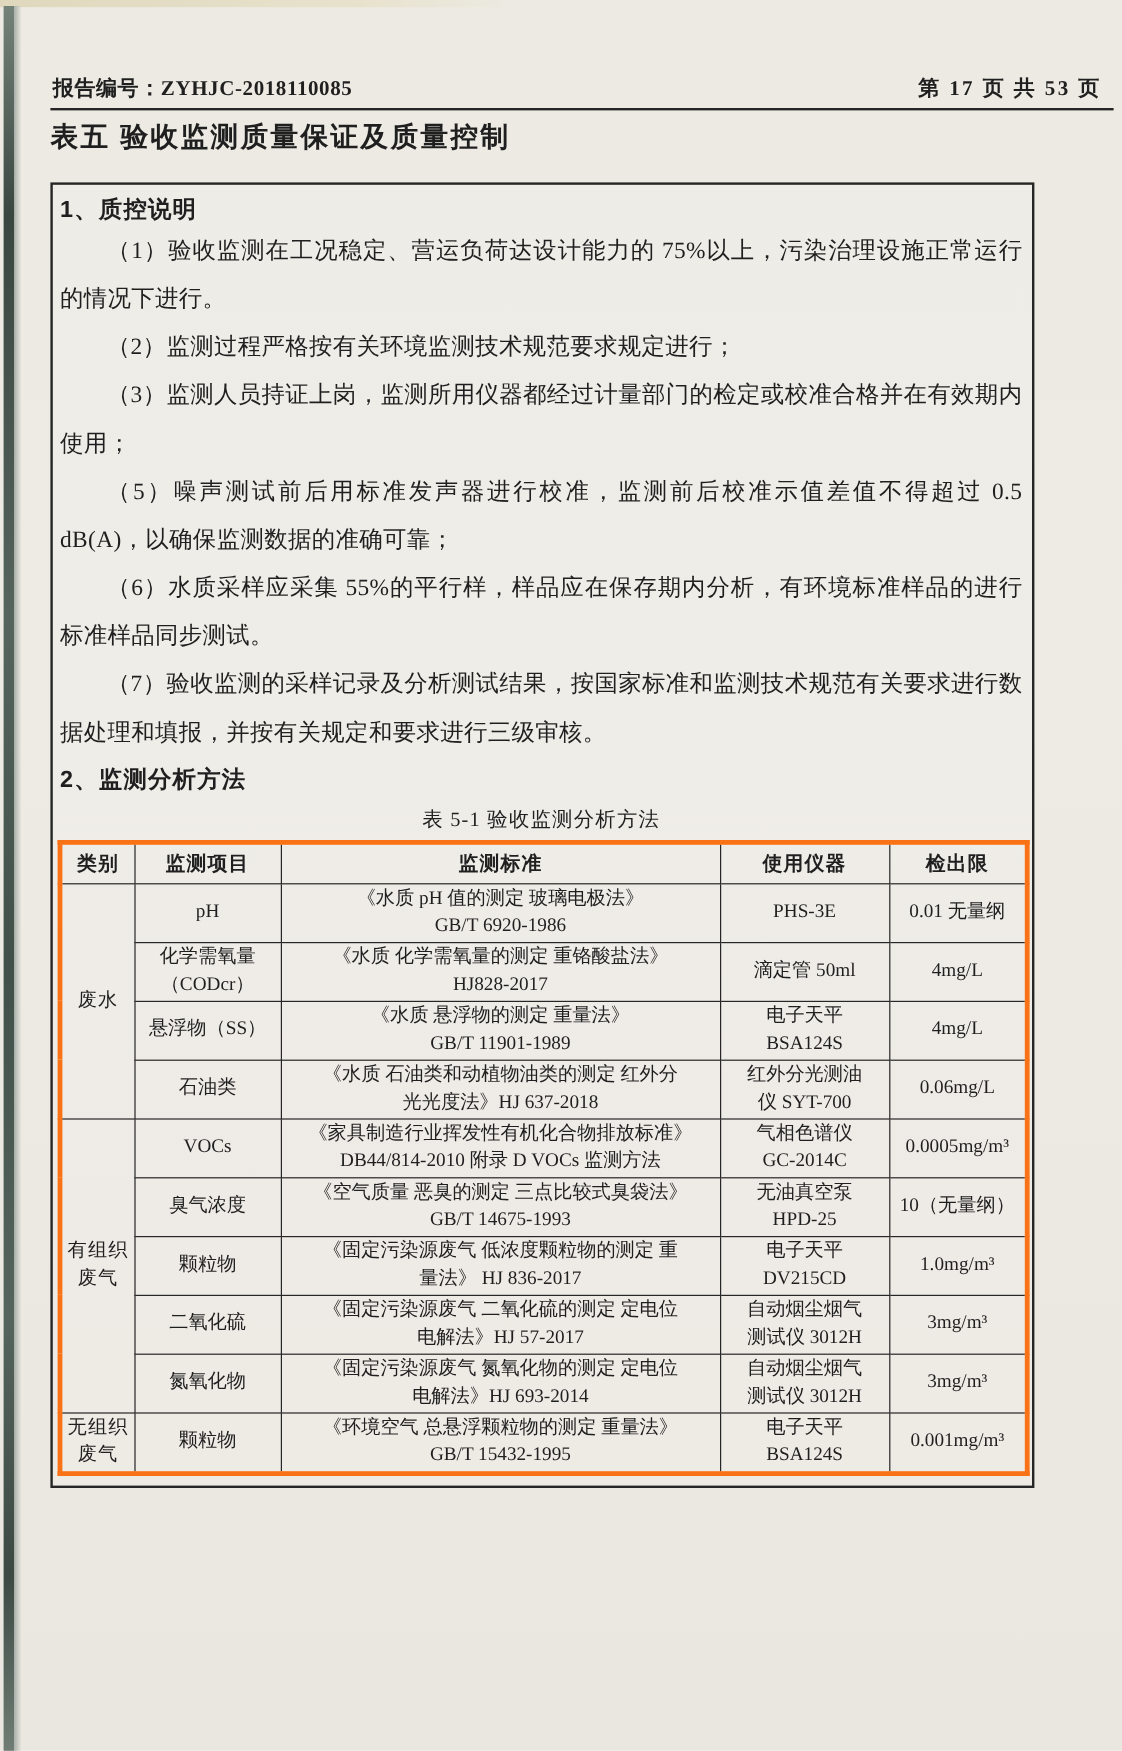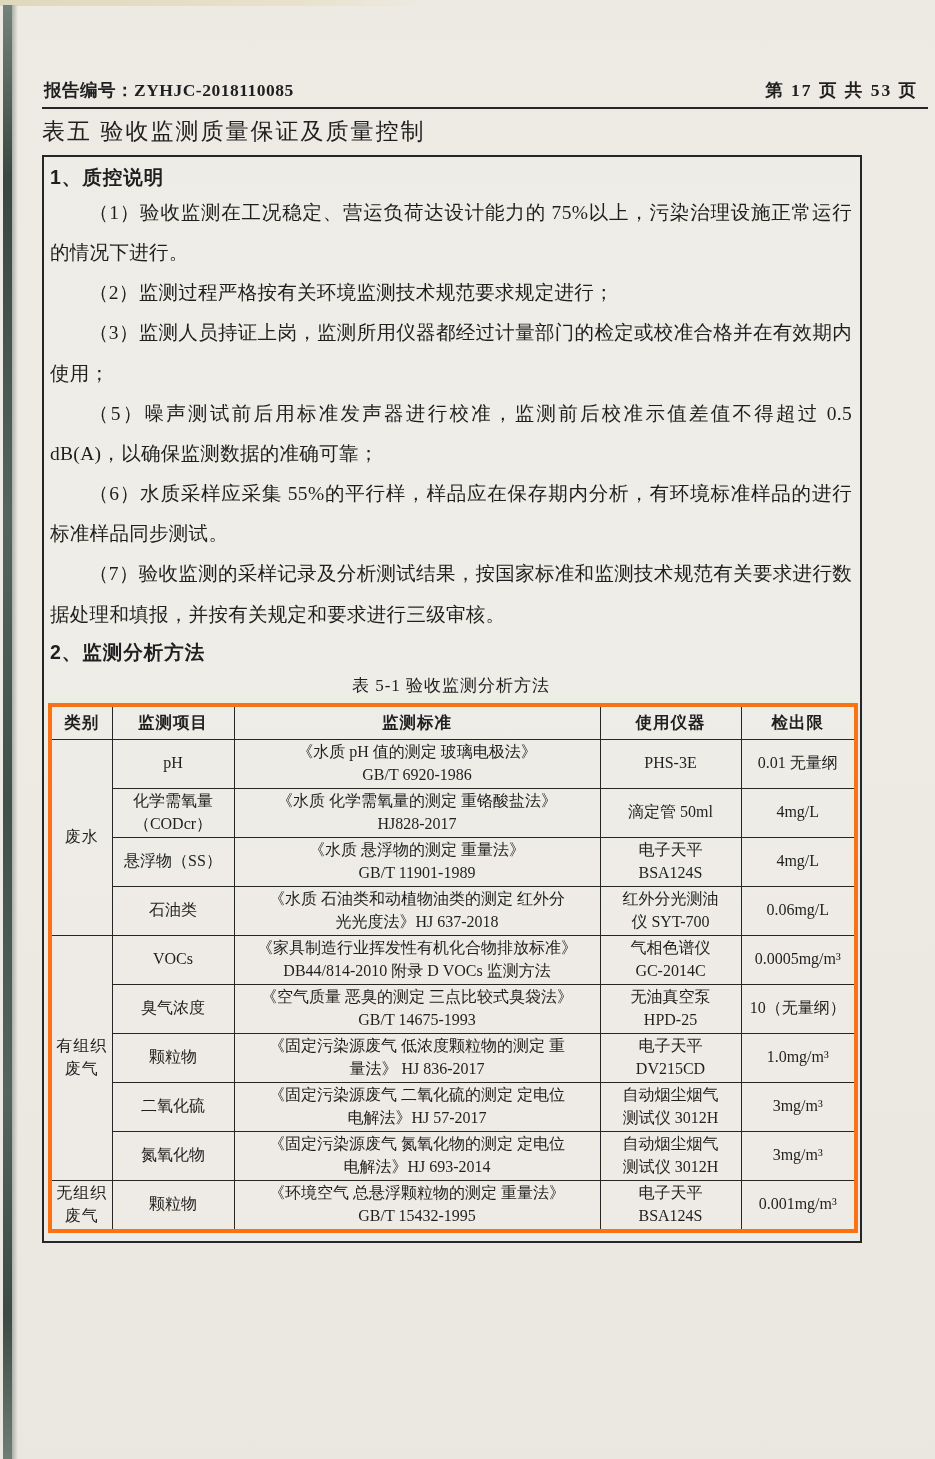--- a/index.html
+++ b/index.html
@@ -10,30 +10,30 @@
     color:#1f1f1f;
     -webkit-font-smoothing:antialiased;
   }
   
   .top-edge{position:absolute;top:0;left:0;width:430px;height:6px;background:linear-gradient(90deg,#e0d8bd,#e8e2cd 70%,rgba(232,226,205,0));}
   .left-edge{position:absolute;top:5px;left:3px;width:9px;height:1454px;
     background:linear-gradient(180deg,#75827a 0%,#3a4740 12%,#55645d 35%,#415049 55%,#55645d 75%,#3c4a43 90%,#707d75 100%);}
   .left-edge-soft{position:absolute;top:5px;left:12px;width:6px;height:1454px;
     background:linear-gradient(90deg,#aab1aa,rgba(236,233,226,0));}
 
-  .content{position:absolute;left:42px;top:78px;width:886px;}
+  .content{position:absolute;left:42px;top:61px;width:886px;}
 
   .doc-header{display:flex;justify-content:space-between;align-items:flex-end;
     border-bottom:2px solid #262626;padding:0 4px 5px 2px;font-size:17.5px;font-weight:bold;letter-spacing:.5px;}
   .doc-header .pageno{letter-spacing:2px;margin-right:6px;}
 
   .doc-title{margin-top:7px;font-family:"Liberation Sans","DejaVu Sans",sans-serif;
-    font-weight:normal;font-size:23px;letter-spacing:2px;}
+    font-weight:bold;font-size:23px;letter-spacing:2px;}
 
-  .outer-box{margin-top:8px;width:802px;border:2px solid #262626;padding:5px 8px 8px 6px;background:rgba(244,242,237,.35);}
+  .outer-box{margin-top:22px;width:802px;border:2px solid #262626;padding:5px 8px 8px 6px;background:rgba(244,242,237,.35);}
 
   .sec-heading{font-family:"Liberation Sans","DejaVu Sans",sans-serif;font-weight:bold;font-size:19.5px;letter-spacing:1px;margin:2px 0 2px 0;}
 
   .qc-paragraphs p{margin:0;font-size:19.5px;line-height:2.06;text-align:justify;text-indent:2em;letter-spacing:.3px;}
 
   .table-title{text-align:center;font-size:17px;margin:8px 0 6px 0;letter-spacing:1px;}
 
   table.methods{border-collapse:collapse;table-layout:fixed;width:806px;margin-left:-2px;background:transparent;}
   table.methods th, table.methods td{
     border:1.6px solid #262626;text-align:center;vertical-align:middle;

